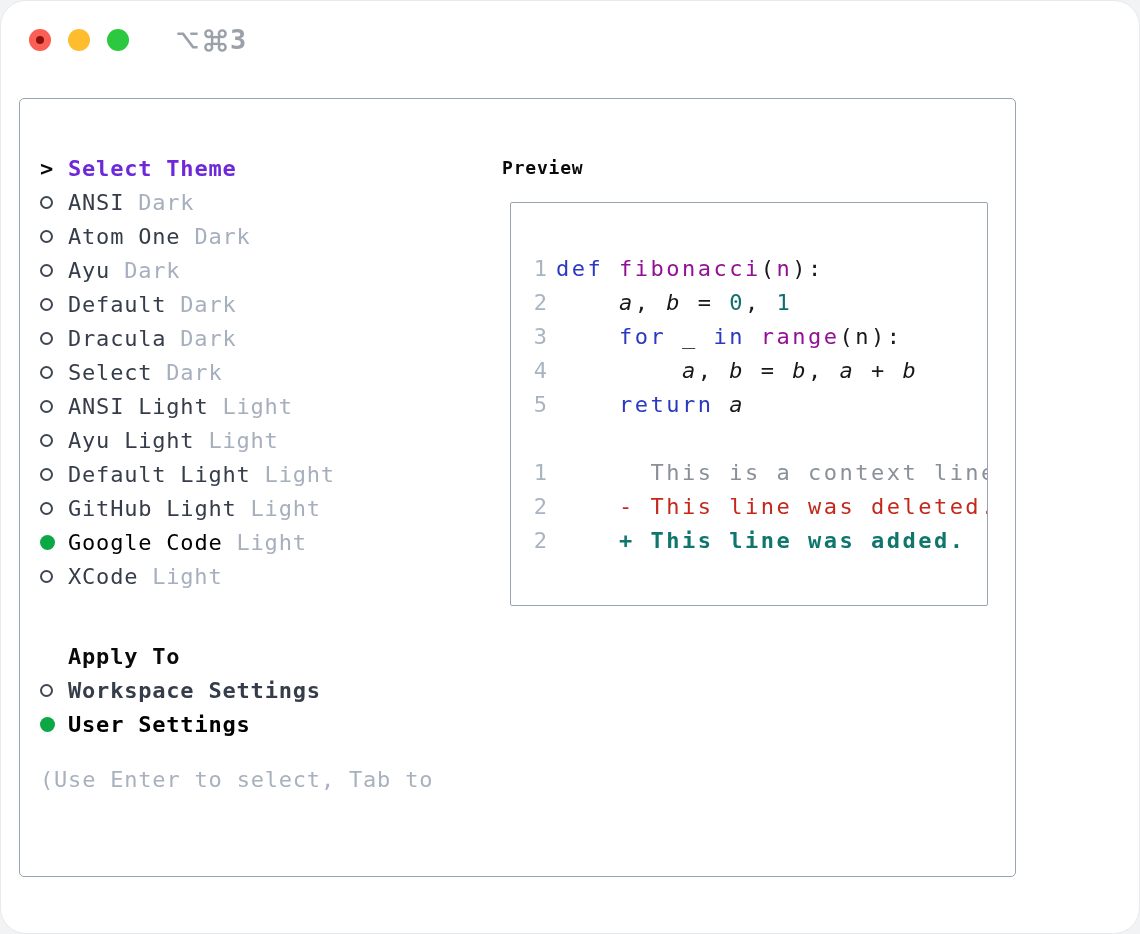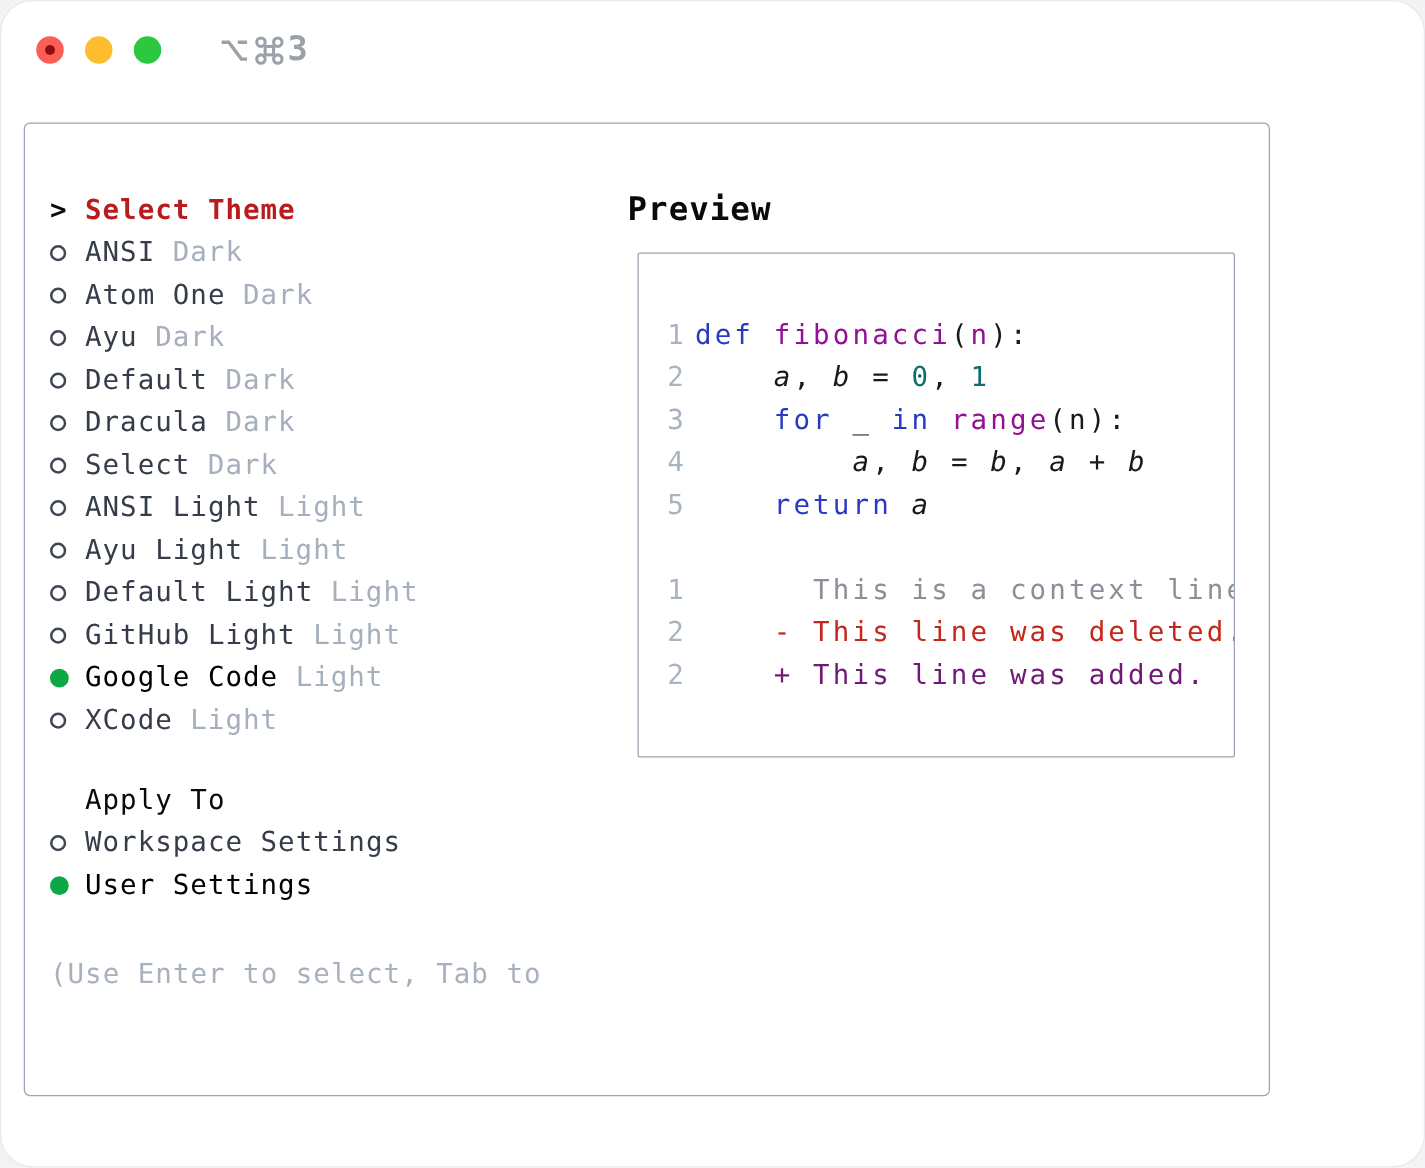--- a/index.html
+++ b/index.html
@@ -17,50 +17,50 @@
   .shortcut { display:flex; align-items:center; margin-left:28px; color:#9ba1a9; }
   .shortcut svg { display:block; margin-right:1px; }
   .shortcut .digit { font-size:27px; font-weight:bold; line-height:26px; }
 
   
   .panel { position:absolute; left:18px; top:97px; width:997px; height:779px;
            border:1.5px solid #9aa3b1; border-radius:5px; background:#fff; }
 
   
   .theme-list { position:absolute; left:20px; top:52px; }
-  .apply-block { position:absolute; left:20px; top:524px; }
+  .apply-block { position:absolute; left:20px; top:540px;font-weight:bold; }
   .help-block  { position:absolute; left:20px; top:664px;text-align:center; }
   .row { display:flex; align-items:center; height:34px; font-size:22px; letter-spacing:0.8px; white-space:pre; }
   .marker { width:28px; flex:0 0 28px; display:flex; align-items:center; }
   .ring { width:13px; height:13px; border:2px solid #3f4754; border-radius:50%; }
   .dot  { width:15px; height:15px; background:#0ba845; border-radius:50%; }
   .prompt { font-weight:bold; color:#0a0a0a; }
-  .hdr { font-weight:bold; color:#b91c1c; }
+  .hdr { font-weight:bold; color:#6d28d9; }
   .subhdr { color:#0a0a0a; }
   .tname { color:#363d4a; }
   .tname.sel { color:#000000; }
   .tvariant { color:#a6afbd; margin-left:14px; }
   .help-line { height:34px; line-height:34px; font-size:22px; letter-spacing:0.8px; color:#a8b1be; white-space:pre; }
 
   
   .preview-title { position:absolute; left:482px; top:52px; height:34px; line-height:34px;
-                   font-size:26px; font-weight:bold; color:#0a0a0a; letter-spacing:0.8px; }
+                   font-size:18px; font-weight:bold; color:#0a0a0a; letter-spacing:0.8px; }
   .preview-box { position:absolute; left:490px; top:103px; width:478px; height:404px;
                  border:1.5px solid #9aa3b1; border-radius:2px; background:#fff; overflow:hidden; }
   .codeblock { position:absolute; left:20px; top:49px; }
   .code-line { display:flex; height:34px; line-height:34px; font-size:22px; letter-spacing:2.5px; white-space:pre; }
   .ln { width:16px; flex:0 0 16px; margin-right:9px; text-align:right; color:#a9b4c2; letter-spacing:0; }
   .seg.kw  { color:#2a39c2; }
   .seg.fn  { color:#931096;text-align:right; }
   .seg.num { color:#0e6f6e; }
   .seg.pl  { color:#17191c; }
   .seg.var { color:#17191c; font-style:italic; }
   .seg.ctx { color:#8a9099; }
   .seg.del { color:#c3281b; }
-  .seg.add { color:#701a75; }
+  .seg.add { color:#0f766e;font-weight:bold; }
 </style>
 </head>
 <body>
 
 <div class="window">
 
   <div class="titlebar">
     <span class="tl tl-red">
         <span class="inner-dot"></span>
       </span>

